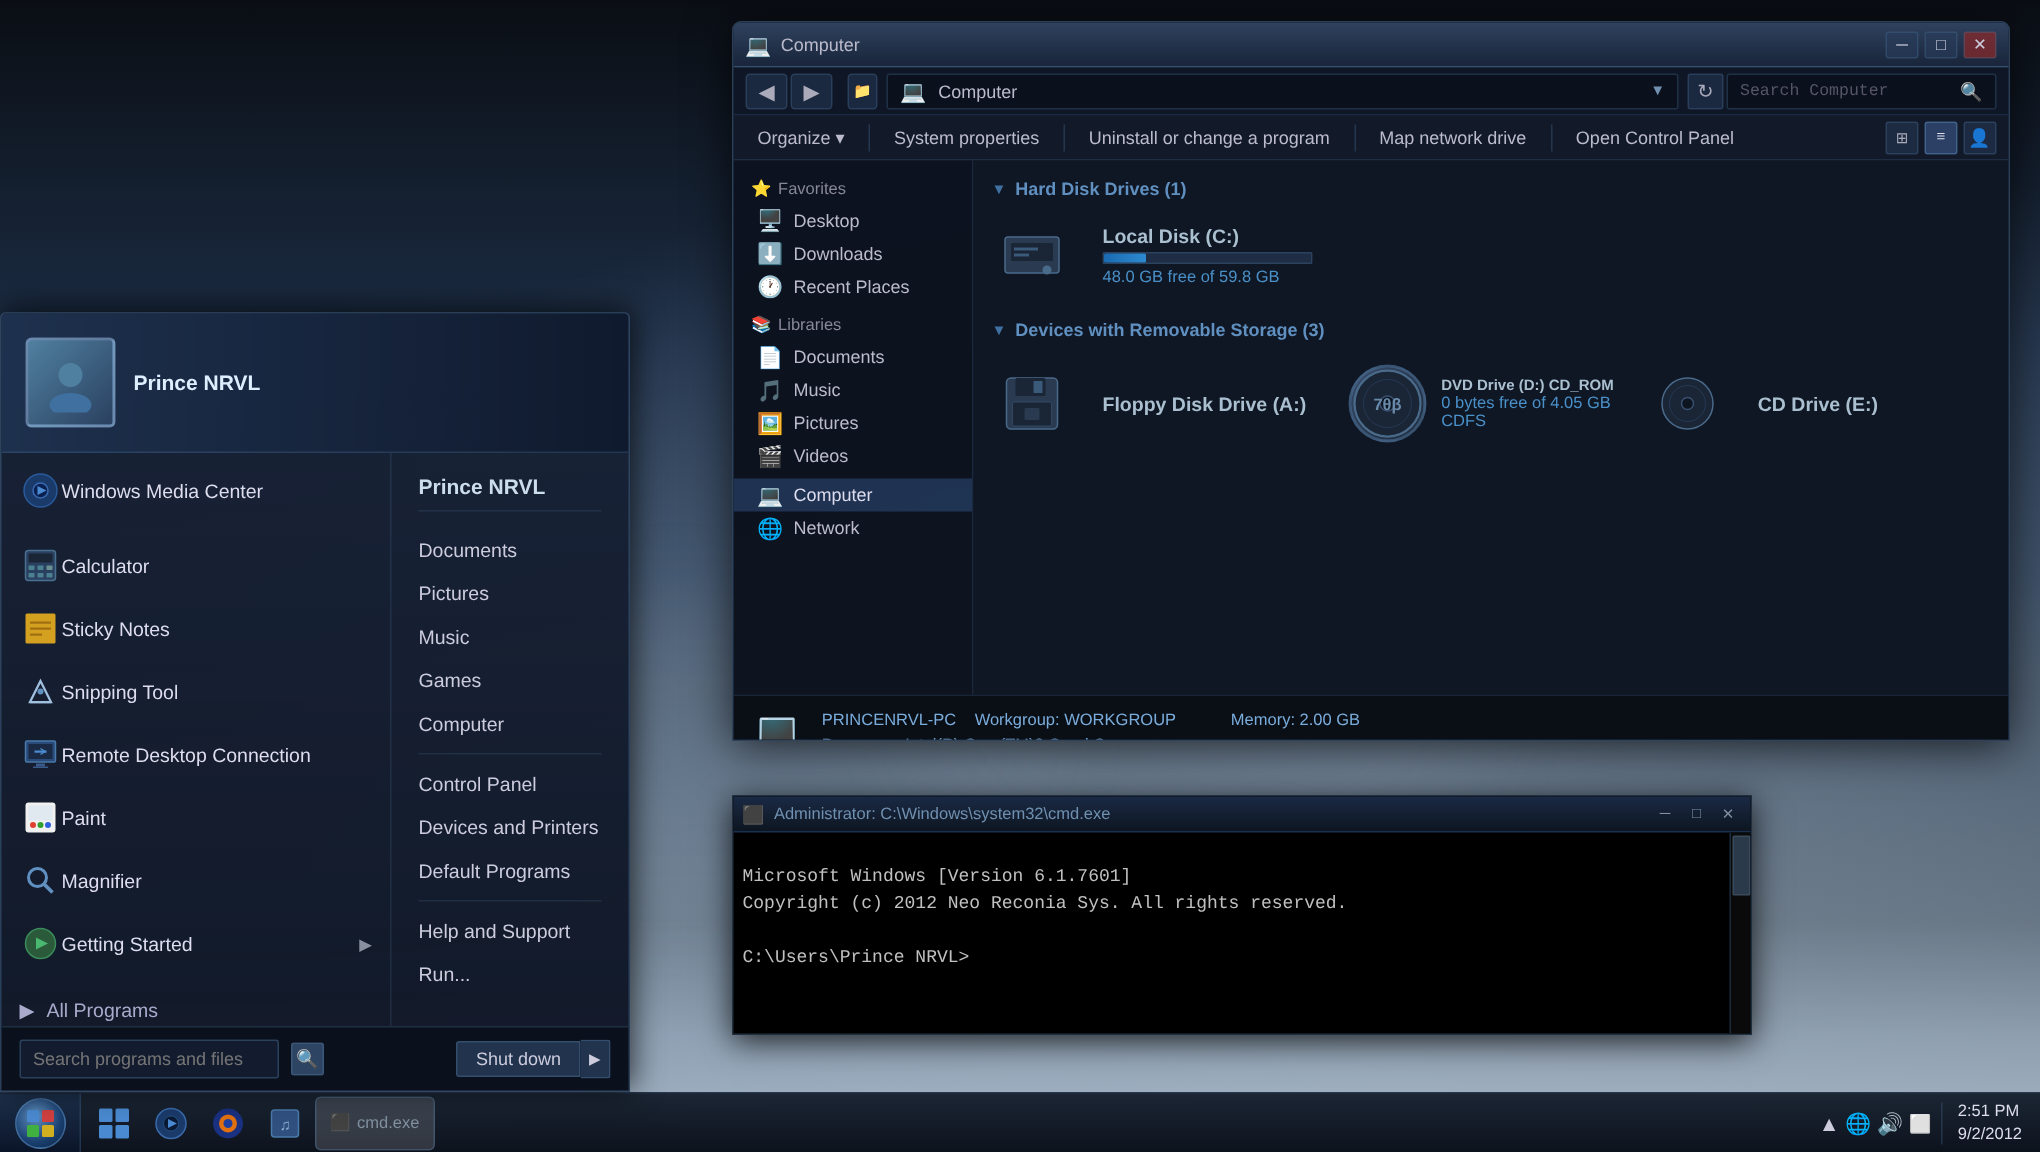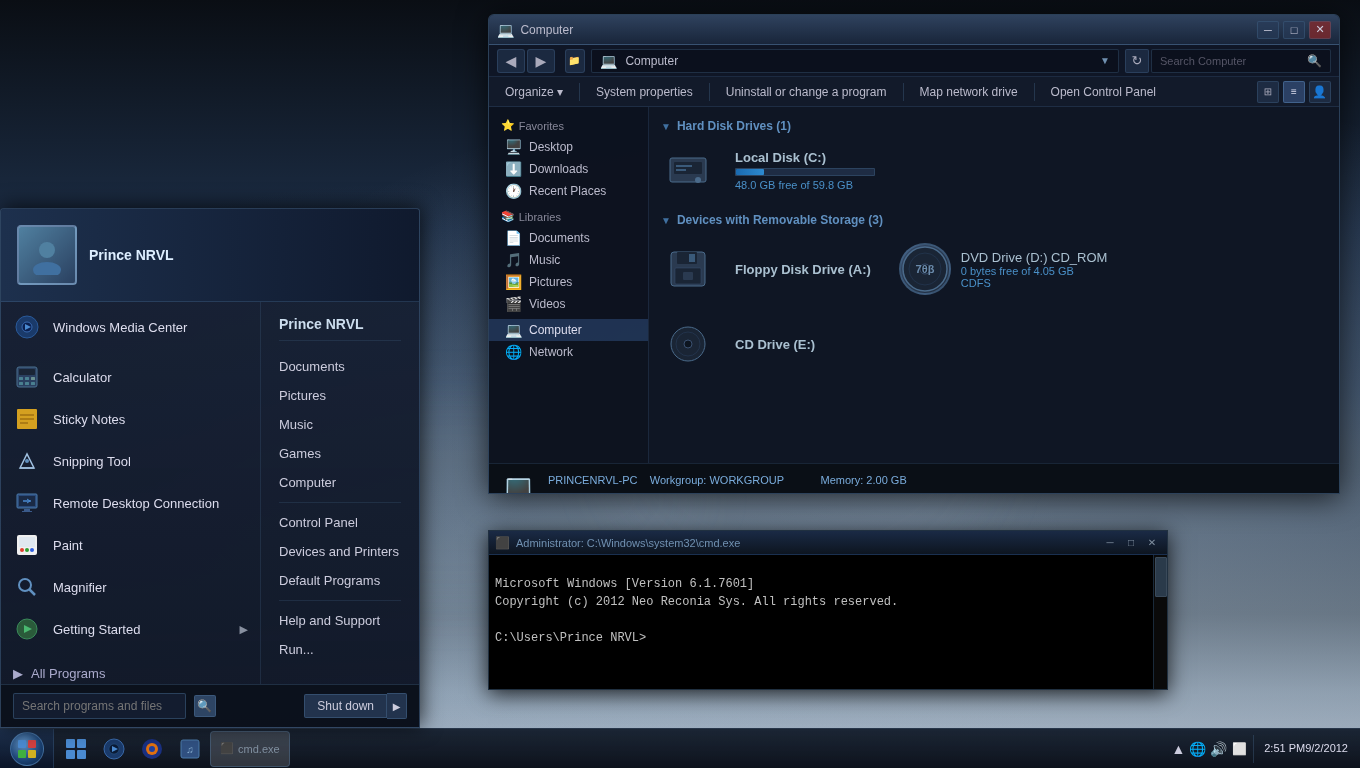--- a/index.html
+++ b/index.html
@@ -94,21 +94,21 @@
       gap: 4px;
       font-size: 12px;
       color: #ccd;
     }
     .tray-icon {
       font-size: 14px;
       cursor: pointer;
     }
     .tray-time {
       display: flex;
-      flex-direction: row;
+      flex-direction: column;
       align-items: flex-start;
       font-size: 11px;
       color: #dde;
       line-height: 1.3;
       cursor: pointer;
       padding: 0 4px;
     }
 
     
     .start-menu {
@@ -159,21 +159,21 @@
     .start-menu-left {
       width: 260px;
       display: flex;
       flex-direction: column;
       border-right: 1px solid rgba(80,120,160,0.2);
       padding: 4px 0;
     }
     .start-item {
       display: flex;
       align-items: center;
-      gap: 12px;
+      gap: 0;
       padding: 7px 12px;
       cursor: pointer;
       color: #dde;
       font-size: 13px;
     }
     .start-item-icon {
       width: 28px;
       height: 28px;
       display: flex;
       align-items: center;
@@ -535,21 +535,21 @@
       display: flex;
       align-items: flex-start;
       justify-content: center;
       font-size: 20px;
       font-weight: bold;
       color: #8090a0;
       position: relative;
       overflow: hidden;
     }
     .dvd-info { flex: 1; }
-    .dvd-name { font-size: 13px; color: #aac0d0; font-weight: normal; }
+    .dvd-name { font-size: 10px; color: #aac0d0; font-weight: bold; }
     .dvd-sub { font-size: 11px; color: #4a90c8; }
 
     
     .cmd-window {
       position: absolute;
       top: 530px;
       left: 488px;
       width: 680px;
       height: 160px;
       background: #000;
@@ -637,21 +637,21 @@
     <div class="nav-btn">▶</div>
     <div style="width:6px;"></div>
     <div class="nav-btn" style="width:20px;font-size:10px;">📁</div>
     <div class="address-bar">
       <span class="address-icon">💻</span>
       <span class="address-text">Computer</span>
       <span style="color:#7090b0;font-size:10px;">▼</span>
     </div>
     <div class="refresh-btn">↻</div>
     <div class="search-bar">
-      <span style="color:#556;font-size:11px;">Search Computer</span>
+      <span style="color:#556;font-size:11px;font-family:Liberation Mono, monospace;">Search Computer</span>
       <span style="color:#6080a0;">🔍</span>
     </div>
   </div>
 
   <div class="win-toolbar2">
     <div class="toolbar-item">
       <span>Organize ▾</span>
     </div>
     <div class="toolbar-sep"></div>
     <div class="toolbar-item">

